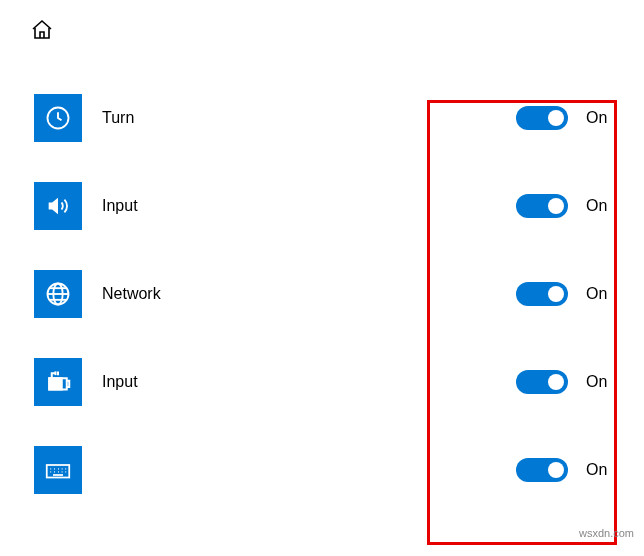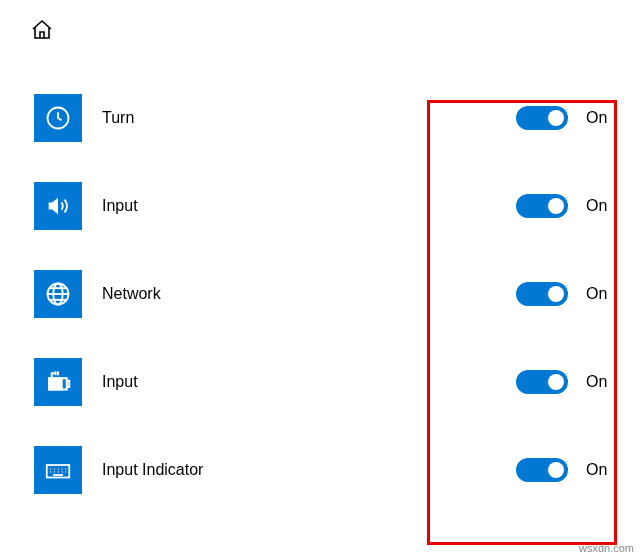--- a/index.html
+++ b/index.html
@@ -80,21 +80,21 @@
       position: absolute;
       border: 3px solid #e60000;
       top: 100px;
       left: 427px;
       width: 190px;
       height: 445px;
       pointer-events: none;
     }
     .watermark {
       position: absolute;
-      bottom: 2px;
+      bottom: 17px;
       right: 10px;
       font-size: 11px;
       color: #888;
       font-family: Arial, sans-serif;
     }
   </style>
 </head>
 <body>
 
 <div class="header">
@@ -171,21 +171,20 @@
 
   <div class="row">
     <div class="icon-tile">
       <svg viewBox="0 0 24 24" width="30" height="30" fill="none" stroke="currentColor" stroke-width="1.4">
         <rect x="3" y="8" width="18" height="10"></rect>
         <path d="M6 11 H6.5 M9 11 H9.5 M12 11 H12.5 M15 11 H15.5 M18 11 H18.5"></path>
         <path d="M6 13.5 H6.5 M9 13.5 H9.5 M12 13.5 H12.5 M15 13.5 H15.5 M18 13.5 H18.5"></path>
         <path d="M8 16 H16"></path>
       </svg>
     </div>
-    <span class="item-label">Input Indicator</span>
     <span class="spacer"></span>
     <div class="toggle"></div>
     <span class="toggle-state">On</span>
   </div>
 
 </div>
 
 <div class="highlight-box"></div>
 
 <div class="watermark">wsxdn.com</div>

